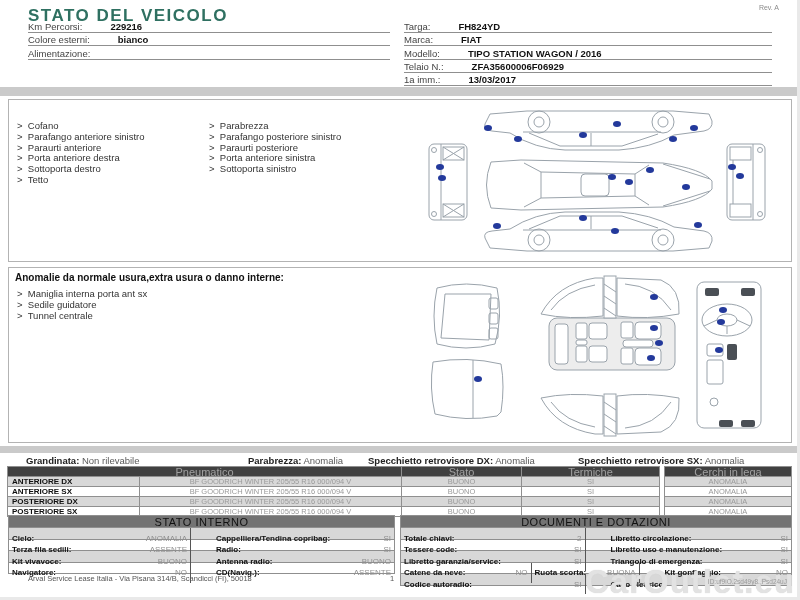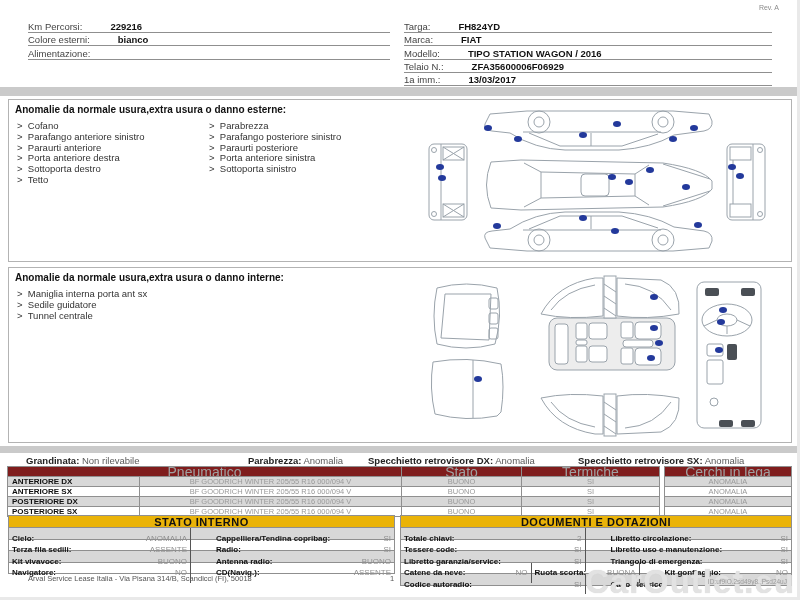--- a/index.html
+++ b/index.html
@@ -32,44 +32,45 @@
   
   .status-item { font-size:9.5px; white-space:nowrap;margin-left:16px; }
   .status-item .lbl { font-weight:bold; color:#222; }
   .status-item .val { color:#5a5a5a; }
   
   .tires { left:8px; top:467px; width:784px; display:flex; }
   .t-main { display:grid; grid-template-columns:132px 262px 120px 138px; width:652px; }
   .t-cerchi { display:grid; grid-template-columns:127px; width:127px; margin-left:5px; }
   .tcell { border:1px solid #8f8f8f; margin-top:-1px; margin-left:-1px; height:11px;
            display:flex; align-items:center; justify-content:center; font-size:7.5px; color:#9a9a9a; overflow:hidden; white-space:nowrap; }
-  .tcell.hdr { color:#a0a0a0; font-size:14px; background:#7f1d1d; }
+  .tcell.hdr { color:#a0a0a0; font-size:11px; background:#404040; }
   .tcell.pos { justify-content:flex-start; padding-left:4px; font-weight:bold; color:#111; font-size:8px; }
   .row-g { background:#d8d8d8; }
   .row-w { background:#ffffff;text-align:right; }
   
-  .sec-hdr { background:#eab308; border:1px solid #8f8f8f; height:13px; display:flex; align-items:center; justify-content:center;
-             font-size:11px; font-weight:bold; color:#111; letter-spacing:0.5px; }
+  .sec-hdr { background:#737373; border:1px solid #8f8f8f; height:13px; display:flex; align-items:center; justify-content:center;
+             font-size:11px; font-weight:normal; color:#111; letter-spacing:0.5px; }
   .kv-row { display:flex; border:1px solid #8f8f8f; border-top:none; height:11.5px; font-size:8px; }
   .kv-half { flex:1; display:flex; align-items:center; padding:10px 3px; border-right:1.5px solid #555; overflow:hidden; }
   .kv-half:last-child { border-right:none;margin-left:22px; }
   .kv-half .lbl { font-weight:bold; color:#111; white-space:nowrap; }
   .kv-half .val { margin-left:auto; color:#8f8f8f; white-space:nowrap; }
   
   .footer-left { left:28px; bottom:14px; font-size:7.5px; color:#555; }
   .footer-page { left:390px; bottom:14px; font-size:7.5px; color:#555; }
   .watermark { right:2px; bottom:-4px; font-size:33px; font-weight:bold; color:#e2e2e2;
                text-shadow:0 0 1px #cfcfcf; letter-spacing:1px; }
   .footer-id { right:10px; bottom:12px; font-size:6.5px; color:#9a9a9a; }
 </style>
 </head>
 <body>
 
 <div id="page">
 
+  <div class="abs title">STATO DEL VEICOLO</div>
   <div class="abs rev">Rev. A</div>
 
   <div class="abs info-table" style="left:28px; width:362px;">
     <div class="info-row">
       <span class="lbl">Km Percorsi:</span>
       <span class="val">229216</span>
     </div>
     <div class="info-row">
       <span class="lbl">Colore esterni:</span>
       <span class="val">bianco</span>
@@ -99,21 +100,20 @@
     </div>
     <div class="info-row">
       <span class="lbl">1a imm.:</span>
       <span class="val">13/03/2017</span>
     </div>
   </div>
 
   <div class="abs graybar" style="top:87px; height:9px;"></div>
 
   <div class="abs anom-box" style="top:99px; height:163px;">
-    <div class="anom-title">Anomalie da normale usura,extra usura o danno esterne:</div>
     <ul class="anom-list" style="left:8px;">
       <li>Cofano</li>
       <li>Parafango anteriore sinistro</li>
       <li>Paraurti anteriore</li>
       <li>Porta anteriore destra</li>
       <li>Sottoporta destro</li>
       <li>Tetto</li>
     </ul>
     <ul class="anom-list" style="left:200px;">
       <li>Parabrezza</li>

